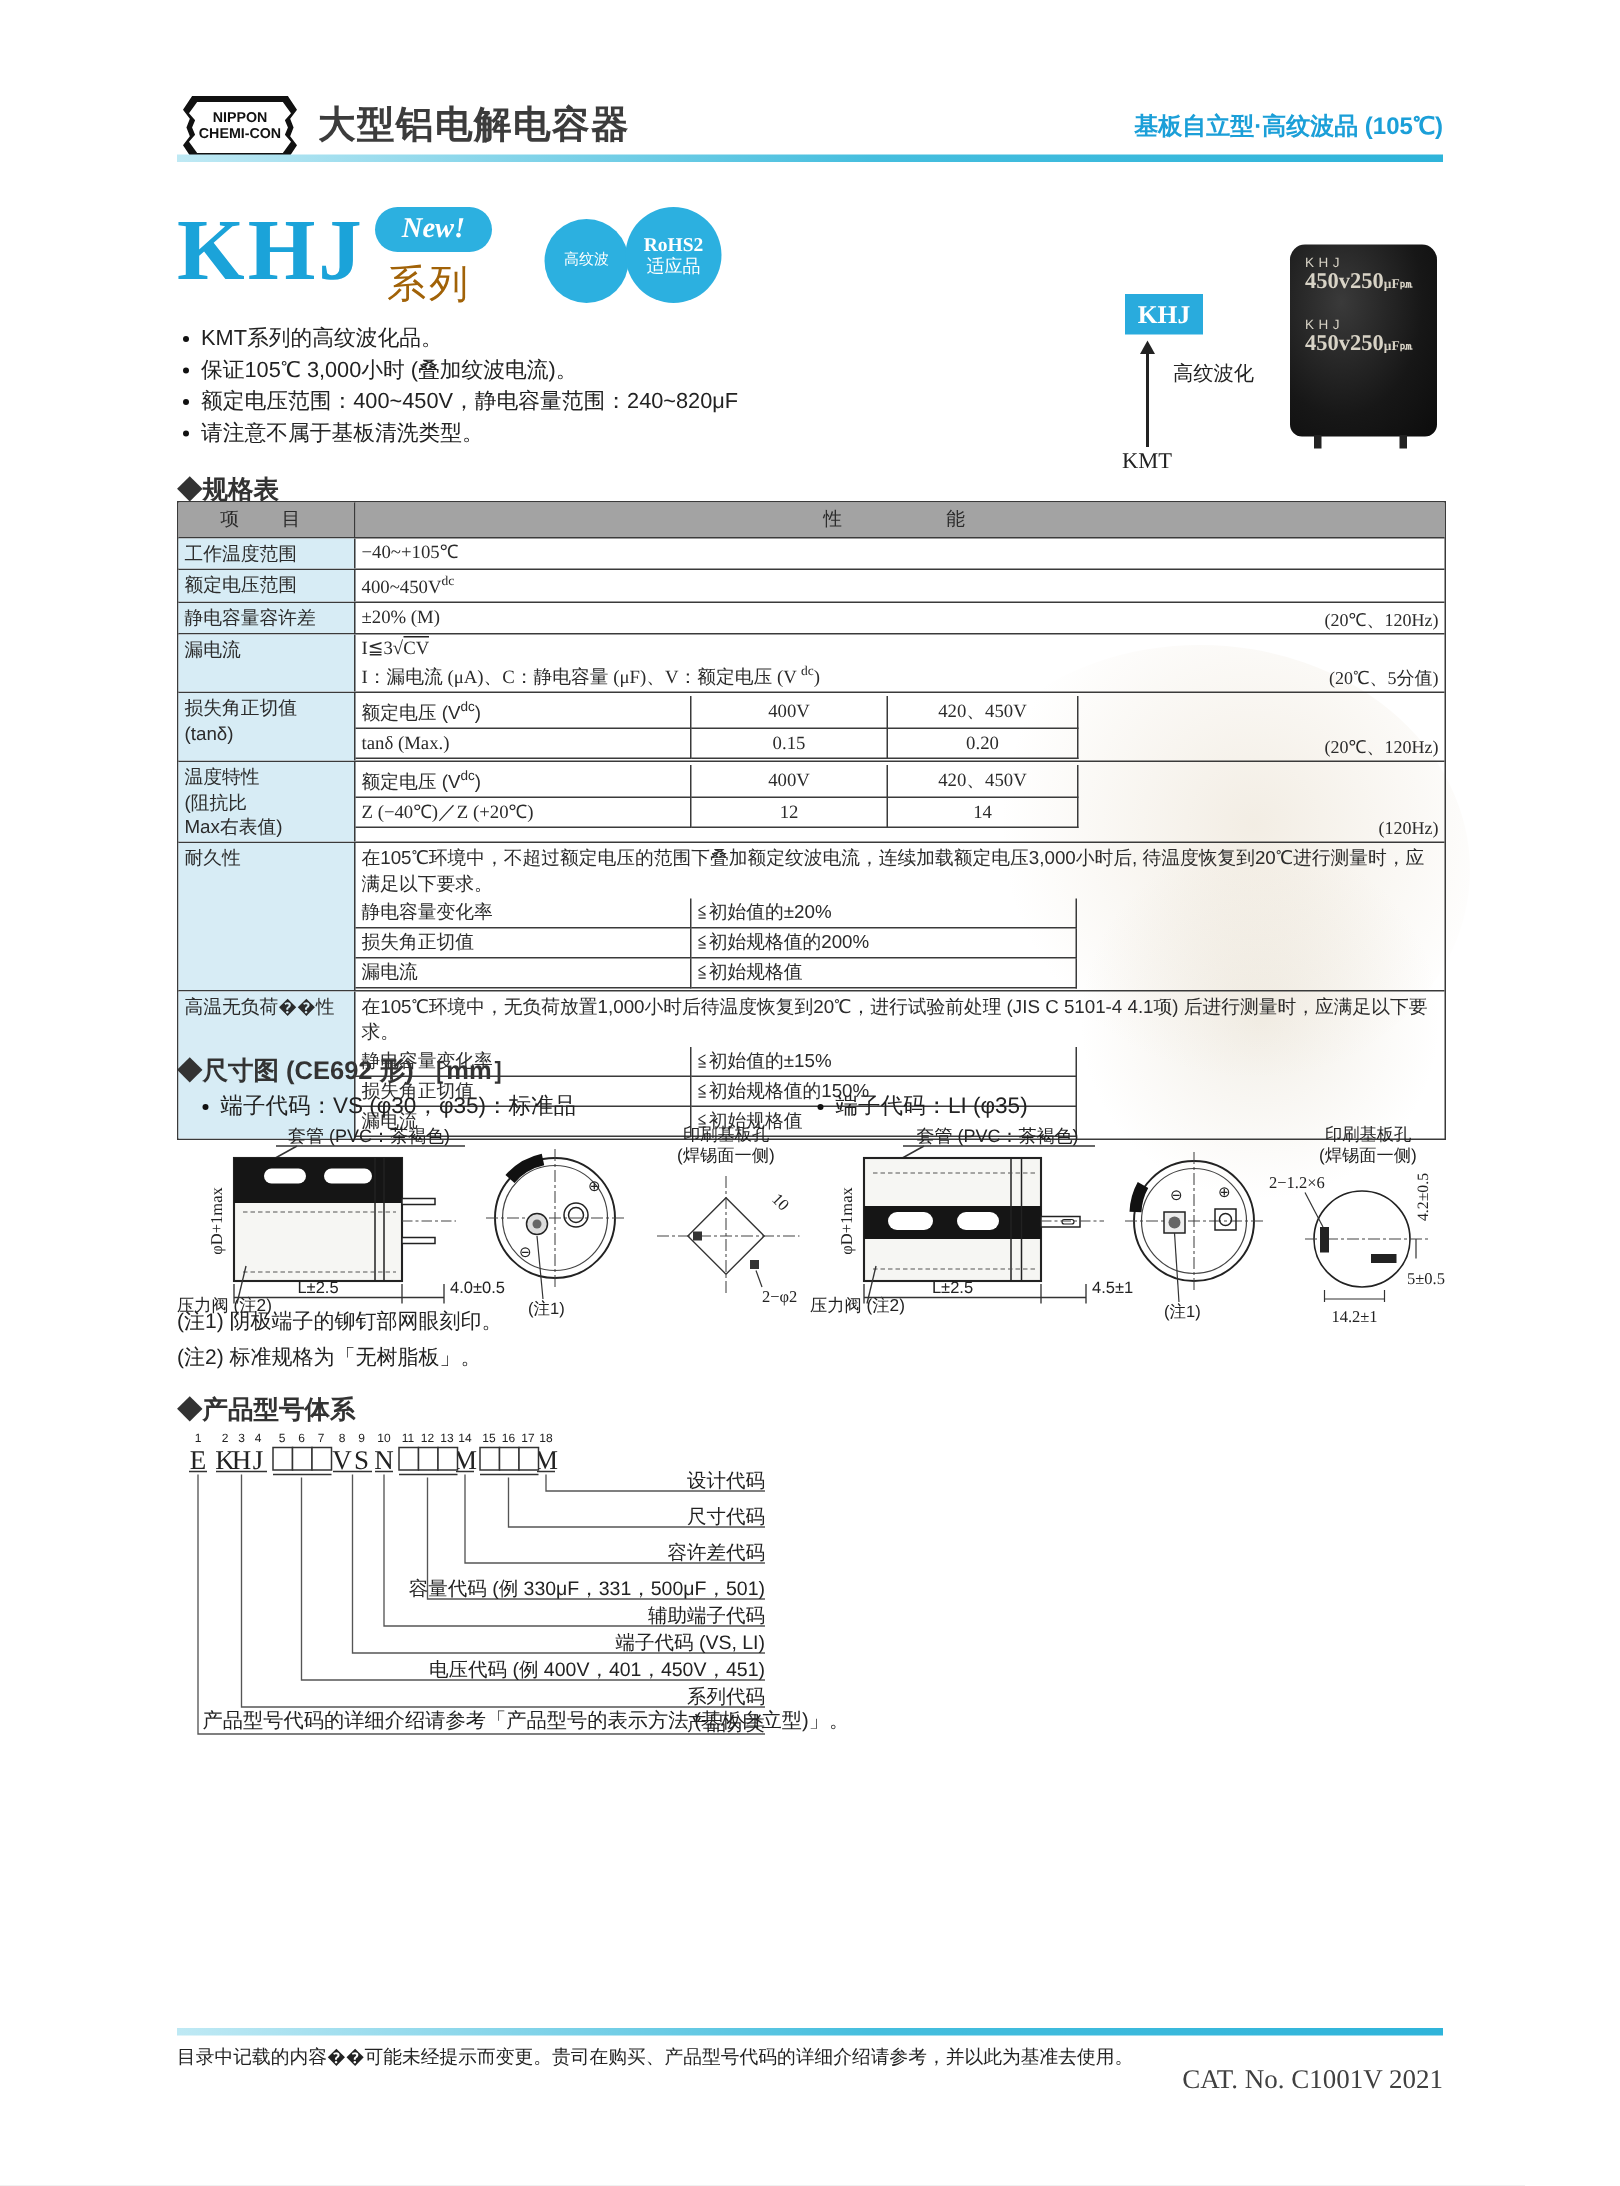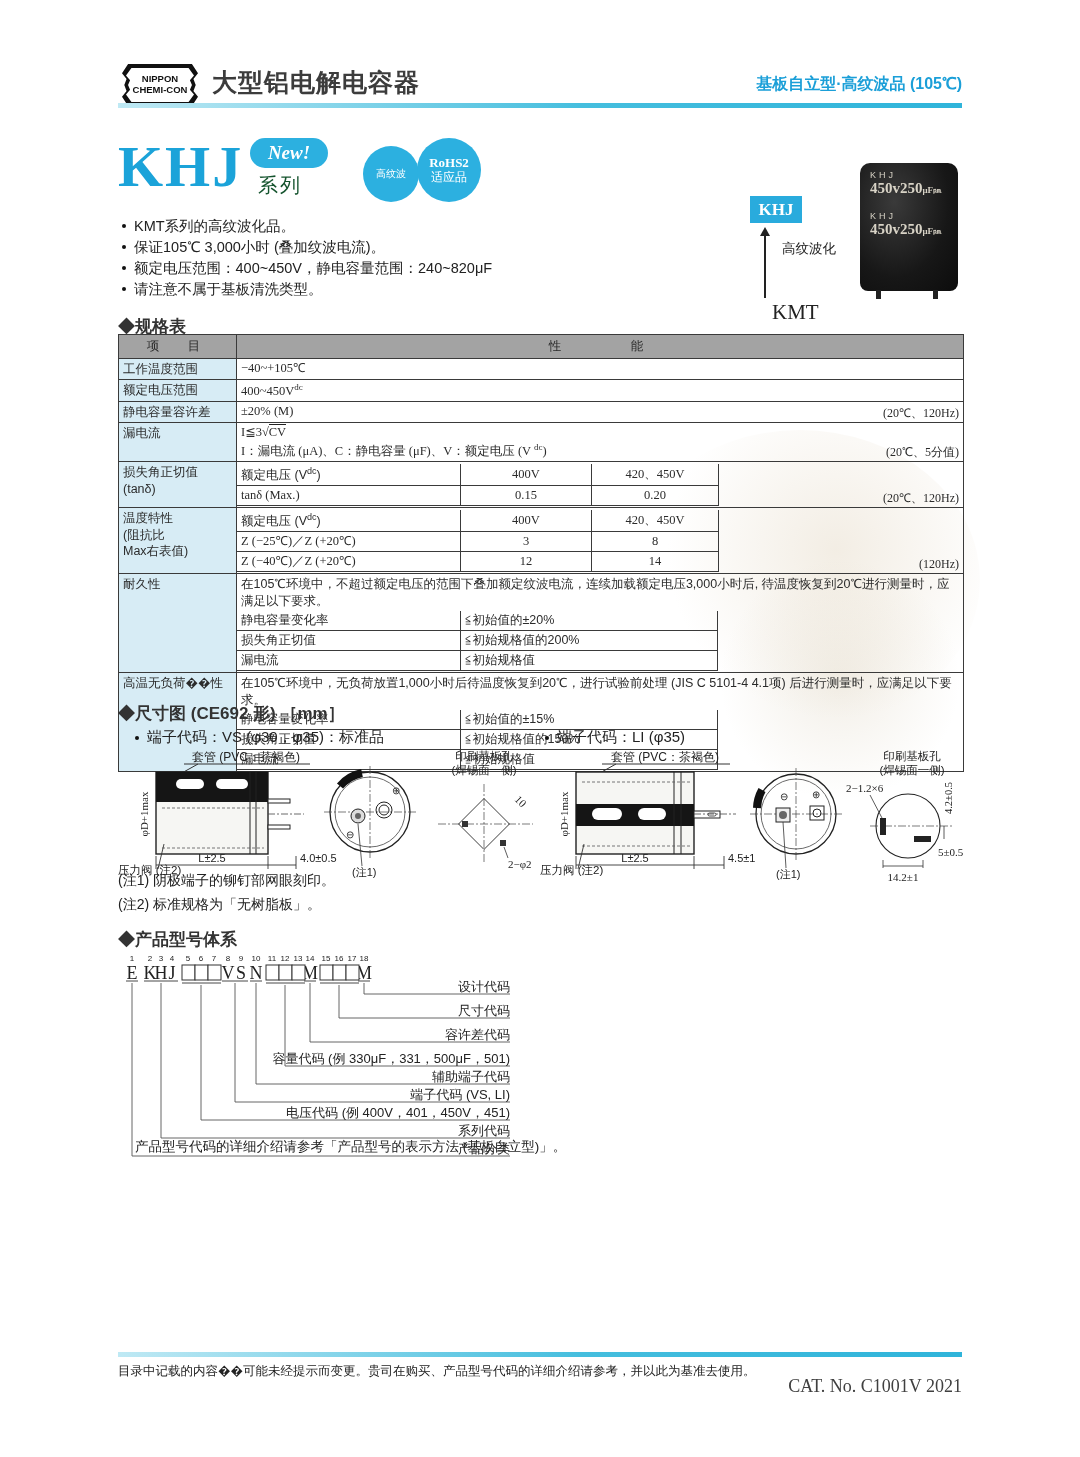--- a/index.html
+++ b/index.html
@@ -15,36 +15,36 @@
         display:flex;flex-direction:column;align-items:center;justify-content:center;}
   .logo-inner span{font-size:9.5px;font-weight:bold;letter-spacing:0;color:#111;line-height:1.15;}
   .hdr-title{position:absolute;left:94px;top:4px;font-size:25px;font-weight:bold;color:#3c3c3c;letter-spacing:1px;}
   .hdr-sub{position:absolute;right:0;top:12px;font-size:16px;font-weight:bold;color:#1b9fd8;}
   .hdr-bar{position:absolute;left:0;top:41px;width:844px;height:5px;
         background:linear-gradient(to right,#bfe9f4,#45bede 55%,#2fb4da);}
   
   .khj-name{position:absolute;left:118px;top:133px;font-size:58px;font-weight:bold;color:#1ba3d9;letter-spacing:2px;}
   .new-pill{position:absolute;left:250px;top:138px;width:78px;height:30px;background:#2cb0e0;border-radius:16px;
         color:#fff;font-style:italic;font-weight:bold;font-size:19px;display:flex;align-items:center;justify-content:center;}
-  .series-label{position:absolute;left:258px;top:172px;font-size:20px;color:#14532d;letter-spacing:2px;}
+  .series-label{position:absolute;left:258px;top:172px;font-size:26px;color:#a16207;letter-spacing:2px;}
   .cbadge{position:absolute;border-radius:50%;background:#2cb0e0;color:#fff;display:flex;flex-direction:column;
         align-items:center;justify-content:center;text-align:center;line-height:1.15;}
   .cbadge.b1{left:363px;top:146px;width:56px;height:56px;font-size:10px;text-align:right;}
   .cbadge.b2{left:417px;top:138px;width:64px;height:64px;font-size:13px;font-weight:bold;}
   .cbadge.b2 .s2{font-size:12px;font-weight:normal;}
   .bullets{position:absolute;left:120px;top:216px;width:480px;}
   .bullets .b{position:relative;padding-left:14px;font-size:14.5px;line-height:1.45;color:#222;}
   .bullets .b::before{content:"";position:absolute;left:2px;top:8px;width:4px;height:4px;background:#111;border-radius:50%;}
   
   .khj-tag{position:absolute;left:750px;top:196px;width:52px;height:27px;background:#29abdd;color:#fff;
         display:flex;align-items:center;justify-content:center;font-size:17px;font-weight:bold;}
   .evo-arrow{position:absolute;left:764px;top:230px;width:2px;height:68px;background:#222;}
   .evo-arrow::before{content:"";position:absolute;left:-4px;top:-8px;border:5px solid transparent;border-bottom:9px solid #222;}
   .evo-lab{position:absolute;left:782px;top:240px;font-size:13.5px;color:#222;}
-  .evo-kmt{position:absolute;left:748px;top:300px;font-size:21px;color:#222;margin-left:24px;}
+  .evo-kmt{position:absolute;left:748px;top:300px;font-size:15px;color:#222;}
   .cap-photo{position:absolute;left:860px;top:163px;width:98px;height:128px;background:
         radial-gradient(ellipse at 35% 30%,#3a3a3a 0%,#171717 60%,#0c0c0c 100%);
         border-radius:10px 10px 8px 8px;color:#cfcabd;}
   .cap-photo::after{content:"";position:absolute;left:16px;bottom:-8px;width:5px;height:9px;background:#222;}
   .cap-photo::before{content:"";position:absolute;right:20px;bottom:-8px;width:5px;height:9px;background:#222;}
   .cap-grp{padding:7px 0 0 10px;}
   .cap-grp .l1{font-size:9px;letter-spacing:3px;color:#d8d3c6;}
   .cap-grp .l2{font-size:15px;font-weight:bold;color:#d8d3c6;letter-spacing:0;}
   .cap-grp .l2 small{font-size:9px;}
   
@@ -200,25 +200,20 @@
         <div>Max右表值)</div>
       </div>
       <div class="scell-r">
         <div class="subtbl">
           <div class="tr">
             <div class="td lab"><span>额定电压 (V</span><sup>dc</sup><span>)</span></div>
             <div class="td v1 serif">400V</div>
             <div class="td v2 serif">420、450V</div>
           </div>
           <div class="tr">
-            <div class="td lab serif">Z (−25℃)／Z (+20℃)</div>
-            <div class="td v1 serif">3</div>
-            <div class="td v2 serif">8</div>
-          </div>
-          <div class="tr">
             <div class="td lab serif">Z (−40℃)／Z (+20℃)</div>
             <div class="td v1 serif">12</div>
             <div class="td v2 serif">14</div>
           </div>
         </div>
         <span class="note-r serif">(120Hz)</span>
       </div>
     </div>
 
     <div class="srow">

